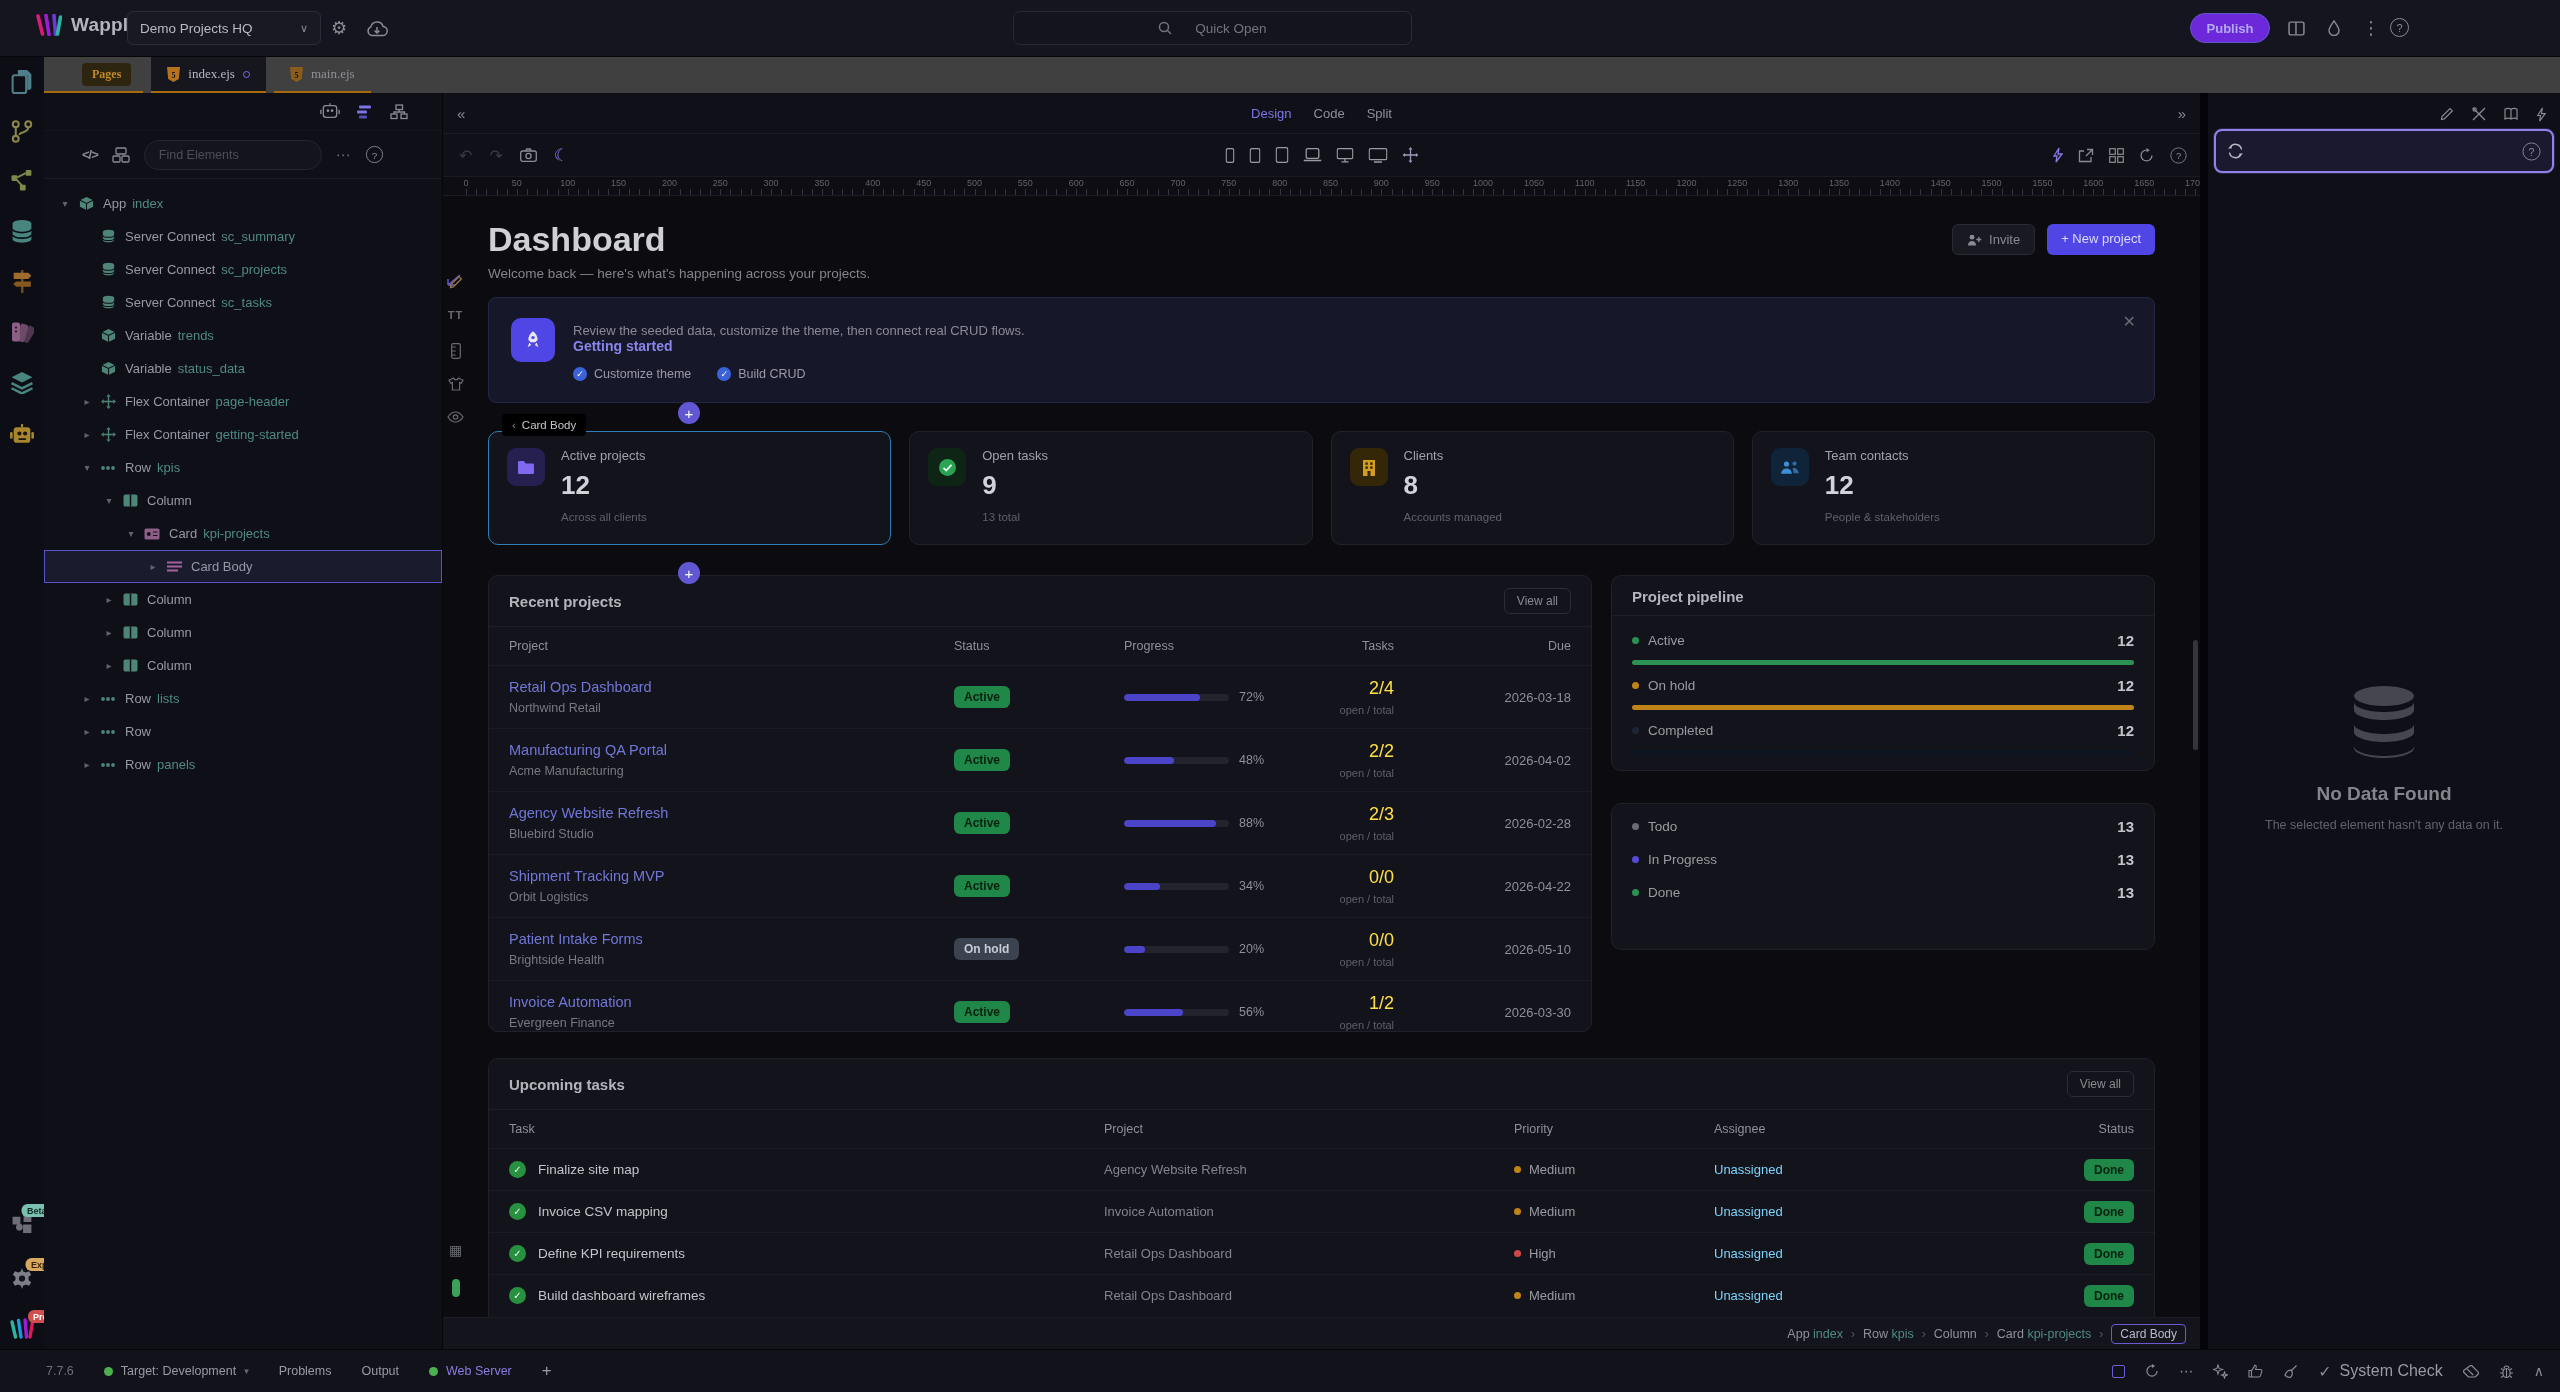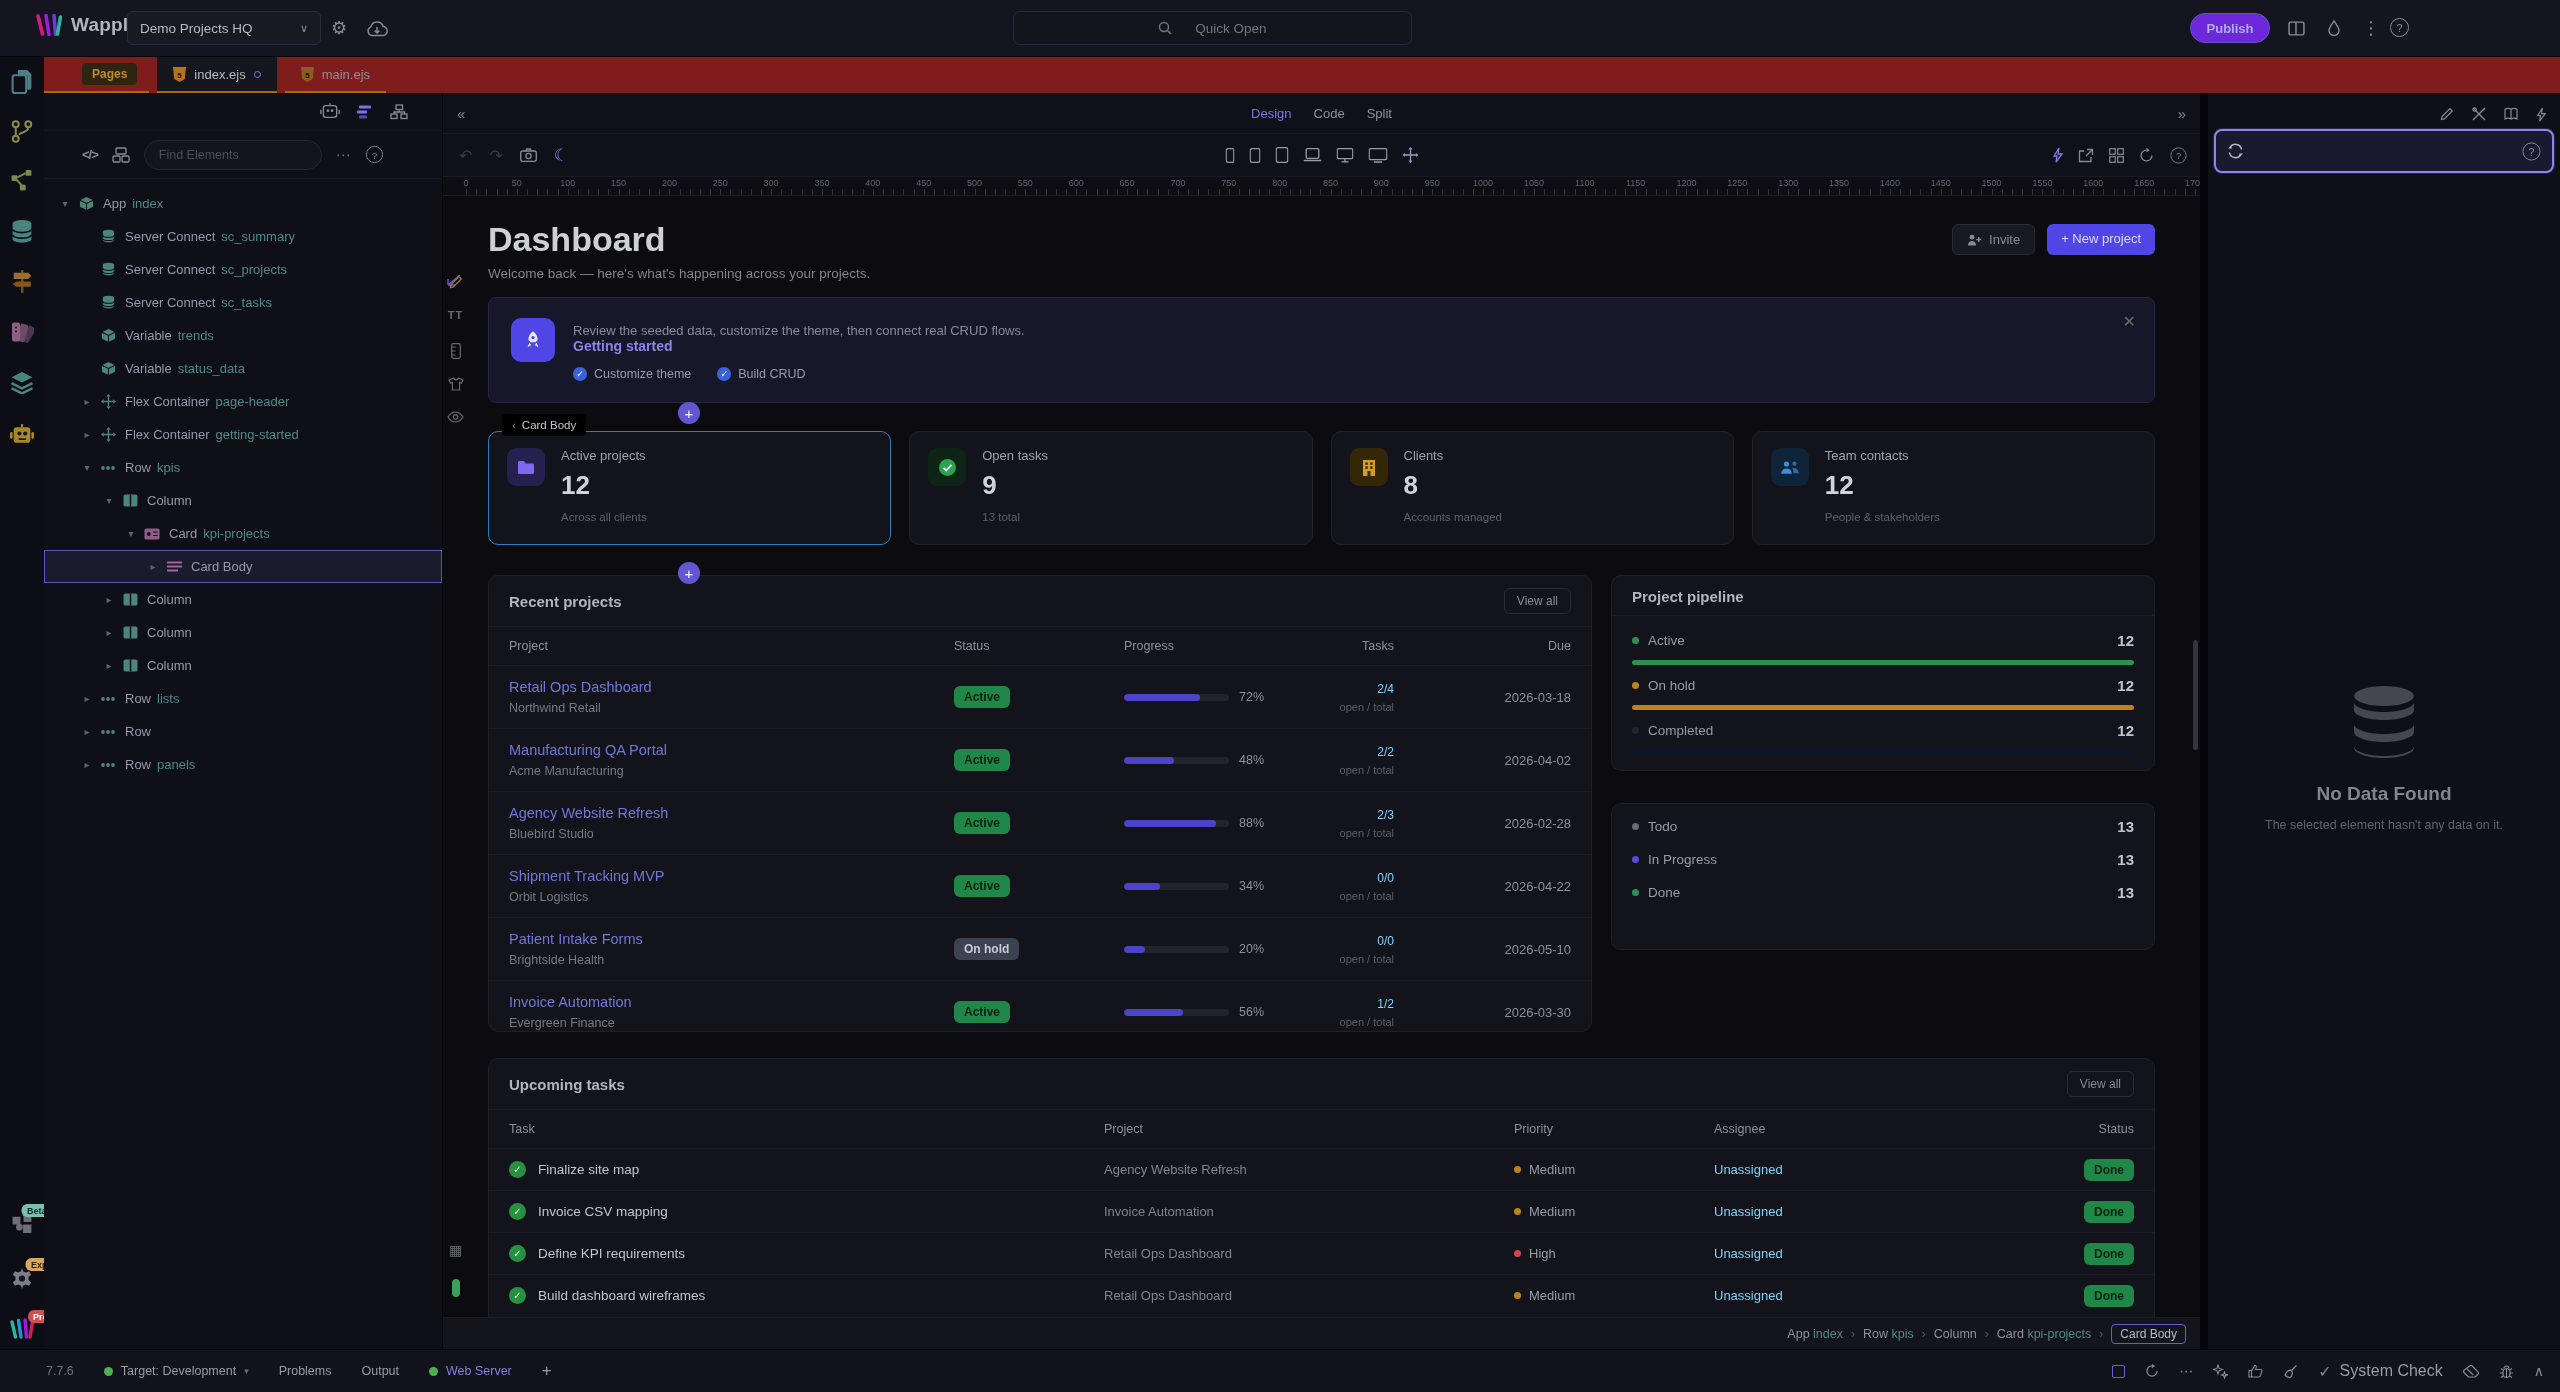--- a/index.html
+++ b/index.html
@@ -14,21 +14,21 @@
   #project-select { position:absolute; left:127px; top:11px; width:194px; height:34px; border:1px solid #2c2c38; border-radius:6px; background:#191922; display:flex; align-items:center; justify-content:space-between; padding:0 12px; }
   #project-select .pname { font-size:13.5px; color:#b9b9c1; }
   #project-select .chev { font-size:11px; color:#8a8a92; }
   .tb-ic { position:absolute; top:17px; color:#8a8a92; font-size:18px; line-height:22px; }
   #quick-open { position:absolute; left:1013px; top:11px; width:399px; height:34px; border:1px solid #2a2a36; border-radius:7px; background:#14141c; display:flex; align-items:center; justify-content:center; gap:23px; }
   #quick-open span { font-size:13.5px; color:#74747e; }
   #publish-btn { position:absolute; left:2190px; top:13px; width:80px; height:30px; border:1px solid #5f55c8; border-radius:15px; background:#6d28d9; color:#b3abf0; font-size:13px; font-weight:bold; display:flex; align-items:center; justify-content:center; }
   .ring-help { width:19px; height:19px; border:1.4px solid #8a8a92; border-radius:50%; display:flex; align-items:center; justify-content:center; font-size:11px; color:#8a8a92; }
 
   
-  #tabbar { position:absolute; left:44px; top:57px; width:2516px; height:36px; background:#7f1d1d; display:flex; align-items:stretch; }
+  #tabbar { position:absolute; left:44px; top:57px; width:2516px; height:36px; background:#404040; display:flex; align-items:stretch;font-family:Liberation Serif, serif; }
   #pages-wrap { display:flex; align-items:center; padding:0 12px 0 38px; border-bottom:2px solid #a8690f; }
   #pages-chip { background:#2e2510; color:#c08a28; font-size:12px; font-weight:bold; padding:4px 10px; border-radius:4px; }
   .tab { display:flex; align-items:center; gap:8px; padding:0 16px; border-bottom:2px solid #a8690f; margin-left:8px; }
   .tab.active { background:#16161f; }
   .tab .tlab { font-size:13px; color:#8f8f98; }
   .tab.active .tlab { color:#b9b9c1; }
   .mod-dot { width:7px; height:7px; border:1.5px solid #7a74e8; border-radius:50%; }
 
   
   #strip { position:absolute; left:0; top:57px; width:44px; height:1292px; background:#0d0d15; }
@@ -116,21 +116,21 @@
   .rrow { min-height:63px; border-top:1px solid #1c1c26; padding-top:10px; padding-bottom:10px; }
   .pname-link { font-size:14.5px; color:#7177d8; }
   .pclient { font-size:12.5px; color:#787880; margin-top:6px; }
   .badge-st { display:inline-block; padding:4px 10px; border-radius:6px; font-size:12px; font-weight:bold; }
   .badge-st.active { background:#1f8747; color:#06230f; }
   .badge-st.onhold { background:#3c4350; color:#c6ccd6; }
   .prog { display:flex; align-items:center; gap:10px; }
   .track { width:105px; height:7px; background:#23232d; border-radius:4px; overflow:hidden; }
   .fill { height:100%; background:#4b44c8; border-radius:4px; }
   .pct { font-size:12.5px; color:#8f8f98; }
-  .tasks-val { font-size:12px; color:#7dd3fc; }
+  .tasks-val { font-size:18px; color:#fde047; }
   .tasks-note { font-size:11px; color:#5f5f68; margin-top:5px; }
   .due { font-size:13px; color:#8f8f98; }
   #right-col { width:544px; display:flex; flex-direction:column; gap:32px; }
   #pipeline-panel { height:196px; } #breakdown-panel { height:147px; }
   .pl-rows { padding:4px 20px 10px; }
   .pl-row { margin-top:12px; }
   .pl-line { display:flex; align-items:center; gap:9px; }
   .dot { width:7px; height:7px; border-radius:50%; flex:none; }
   .dot.green{background:#2b9152;} .dot.amber{background:#bf8318;} .dot.dark{background:#1c2435;}
   .dot.gray{background:#6a6a74;} .dot.indigo{background:#554bd8;} .dot.red{background:#d04848;}

